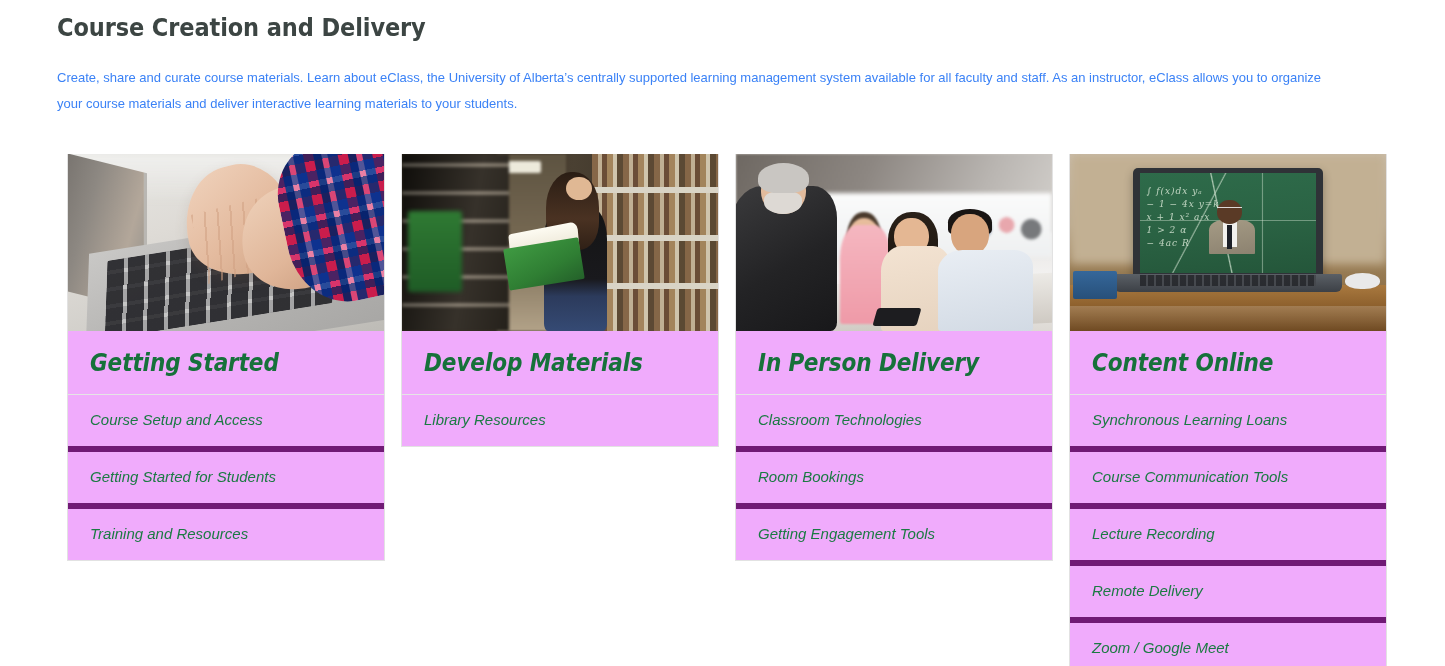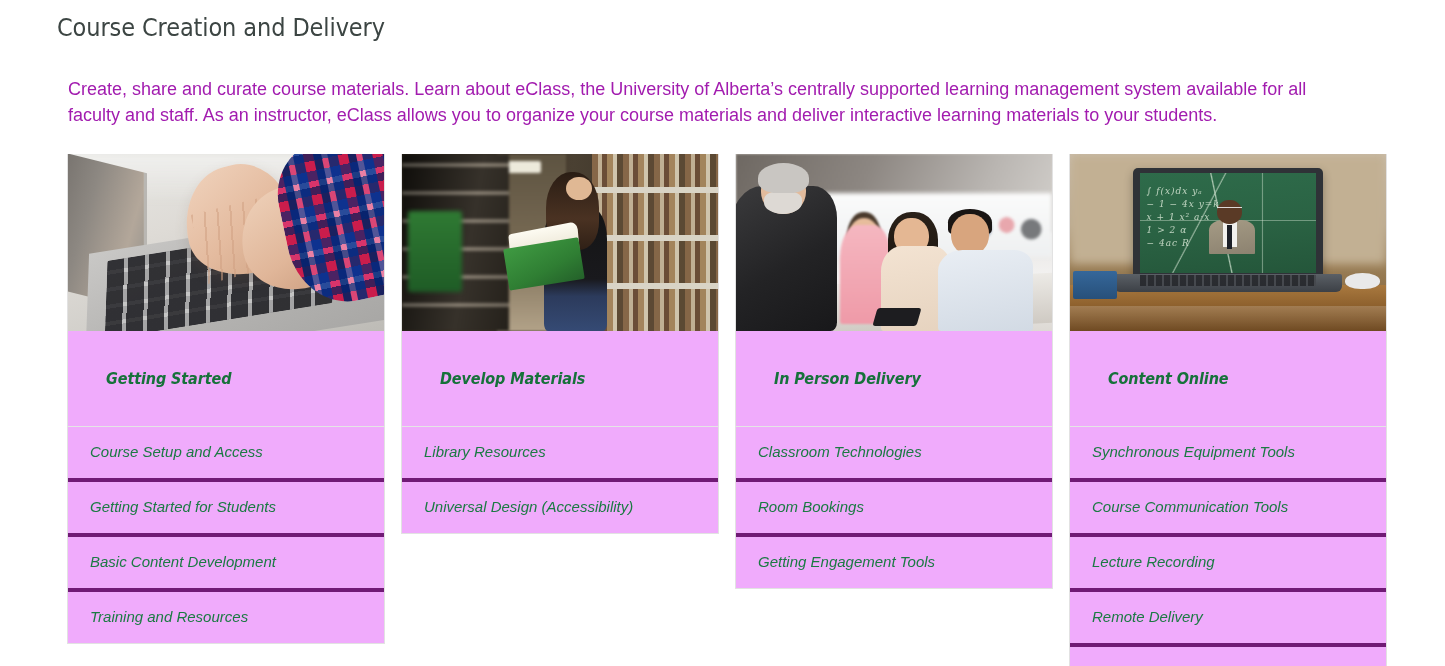--- a/index.html
+++ b/index.html
@@ -27,32 +27,32 @@
     position: absolute;
     left: 57px;
     top: 0px;
     width: 1290px;
   }
   .page-title {
     margin: 0;
     padding-top: 12px;
     font-size: 25px;
     line-height: 32px;
-    font-weight: normal;
+    font-weight: bold;
     font-family: "DejaVu Sans Condensed", "Liberation Sans Narrow", "Liberation Sans", sans-serif;
     letter-spacing: -0.1px;
     color: #3c4543;
   }
   .intro-text {
-    margin: 11px;
+    margin: 0;
     padding-top: 21px;
     width: 1272px;
-    font-size: 18px;
+    font-size: 13px;
     line-height: 26px;
-    color: #a21caf;
+    color: #3b82f6;
   }
 
   
   .cards {
     position: absolute;
     left: 67px;
     top: 154px;
     width: 1320px;
     display: flex;
     gap: 16px;
@@ -395,30 +395,30 @@
     left: 0; bottom: 0; width: 100%; height: 14%;
     background: linear-gradient(180deg, rgba(255,255,255,0.18) 0%, rgba(255,255,255,0) 100%);
   }
 
   
   .card-header {
     padding: 20px 22px 19px 22px;
     border-bottom: 1px solid #e5e5e5;
   }
   .card-title {
-    margin: 16px;
-    font-size: 16px;
+    margin: 0;
+    font-size: 24px;
     line-height: 24px;
     font-weight: bold;
     font-family: "DejaVu Sans Condensed", "Liberation Sans Narrow", "Liberation Sans", sans-serif;
     letter-spacing: -0.1px;
     color: #16713a;
   }
   .card-links { list-style: none; margin: 0; padding: 0; }
-  .card-links li { border-bottom: 4px solid #701a75; }
+  .card-links li { border-bottom: 6px solid #701a75; }
   .card-links li:last-child { border-bottom: none; }
   .card-link {
     display: block;
     padding: 14px 22px 15px 22px;
     font-size: 15px;
     line-height: 22px;
     color: #1b7a43;
     text-decoration: none;
     cursor: pointer;
   }
@@ -448,23 +448,20 @@
       </div>
       <div class="card-header">
         <h2 class="card-title">Getting Started</h2>
       </div>
       <ul class="card-links">
         <li>
             <a class="card-link" href="#">Course Setup and Access</a>
           </li>
         <li>
             <a class="card-link" href="#">Getting Started for Students</a>
-          </li>
-        <li>
-            <a class="card-link" href="#">Basic Content Development</a>
           </li>
         <li>
             <a class="card-link" href="#">Training and Resources</a>
           </li>
       </ul>
     </div>
 
     <div class="card">
       <div class="card-image photo-library">
         <div class="layer aisle"></div>
@@ -479,23 +476,20 @@
         <div class="layer hair2"></div>
         <div class="layer pages"></div>
         <div class="layer book-green"></div>
       </div>
       <div class="card-header">
         <h2 class="card-title">Develop Materials</h2>
       </div>
       <ul class="card-links">
         <li>
             <a class="card-link" href="#">Library Resources</a>
-          </li>
-        <li>
-            <a class="card-link" href="#">Universal Design (Accessibility)</a>
           </li>
       </ul>
     </div>
 
     <div class="card">
       <div class="card-image photo-class">
         <div class="layer wall"></div>
         <div class="layer window"></div>
         <div class="layer bg-people"></div>
         <div class="layer desk"></div>
@@ -554,21 +548,21 @@
         <div class="layer keyboard"></div>
         <div class="layer book-left"></div>
         <div class="layer mouse"></div>
         <div class="layer reflect"></div>
       </div>
       <div class="card-header">
         <h2 class="card-title">Content Online</h2>
       </div>
       <ul class="card-links">
         <li>
-            <a class="card-link" href="#">Synchronous Equipment Tools</a>
+            <a class="card-link" href="#">Synchronous Learning Loans</a>
           </li>
         <li>
             <a class="card-link" href="#">Course Communication Tools</a>
           </li>
         <li>
             <a class="card-link" href="#">Lecture Recording</a>
           </li>
         <li>
             <a class="card-link" href="#">Remote Delivery</a>
           </li>

